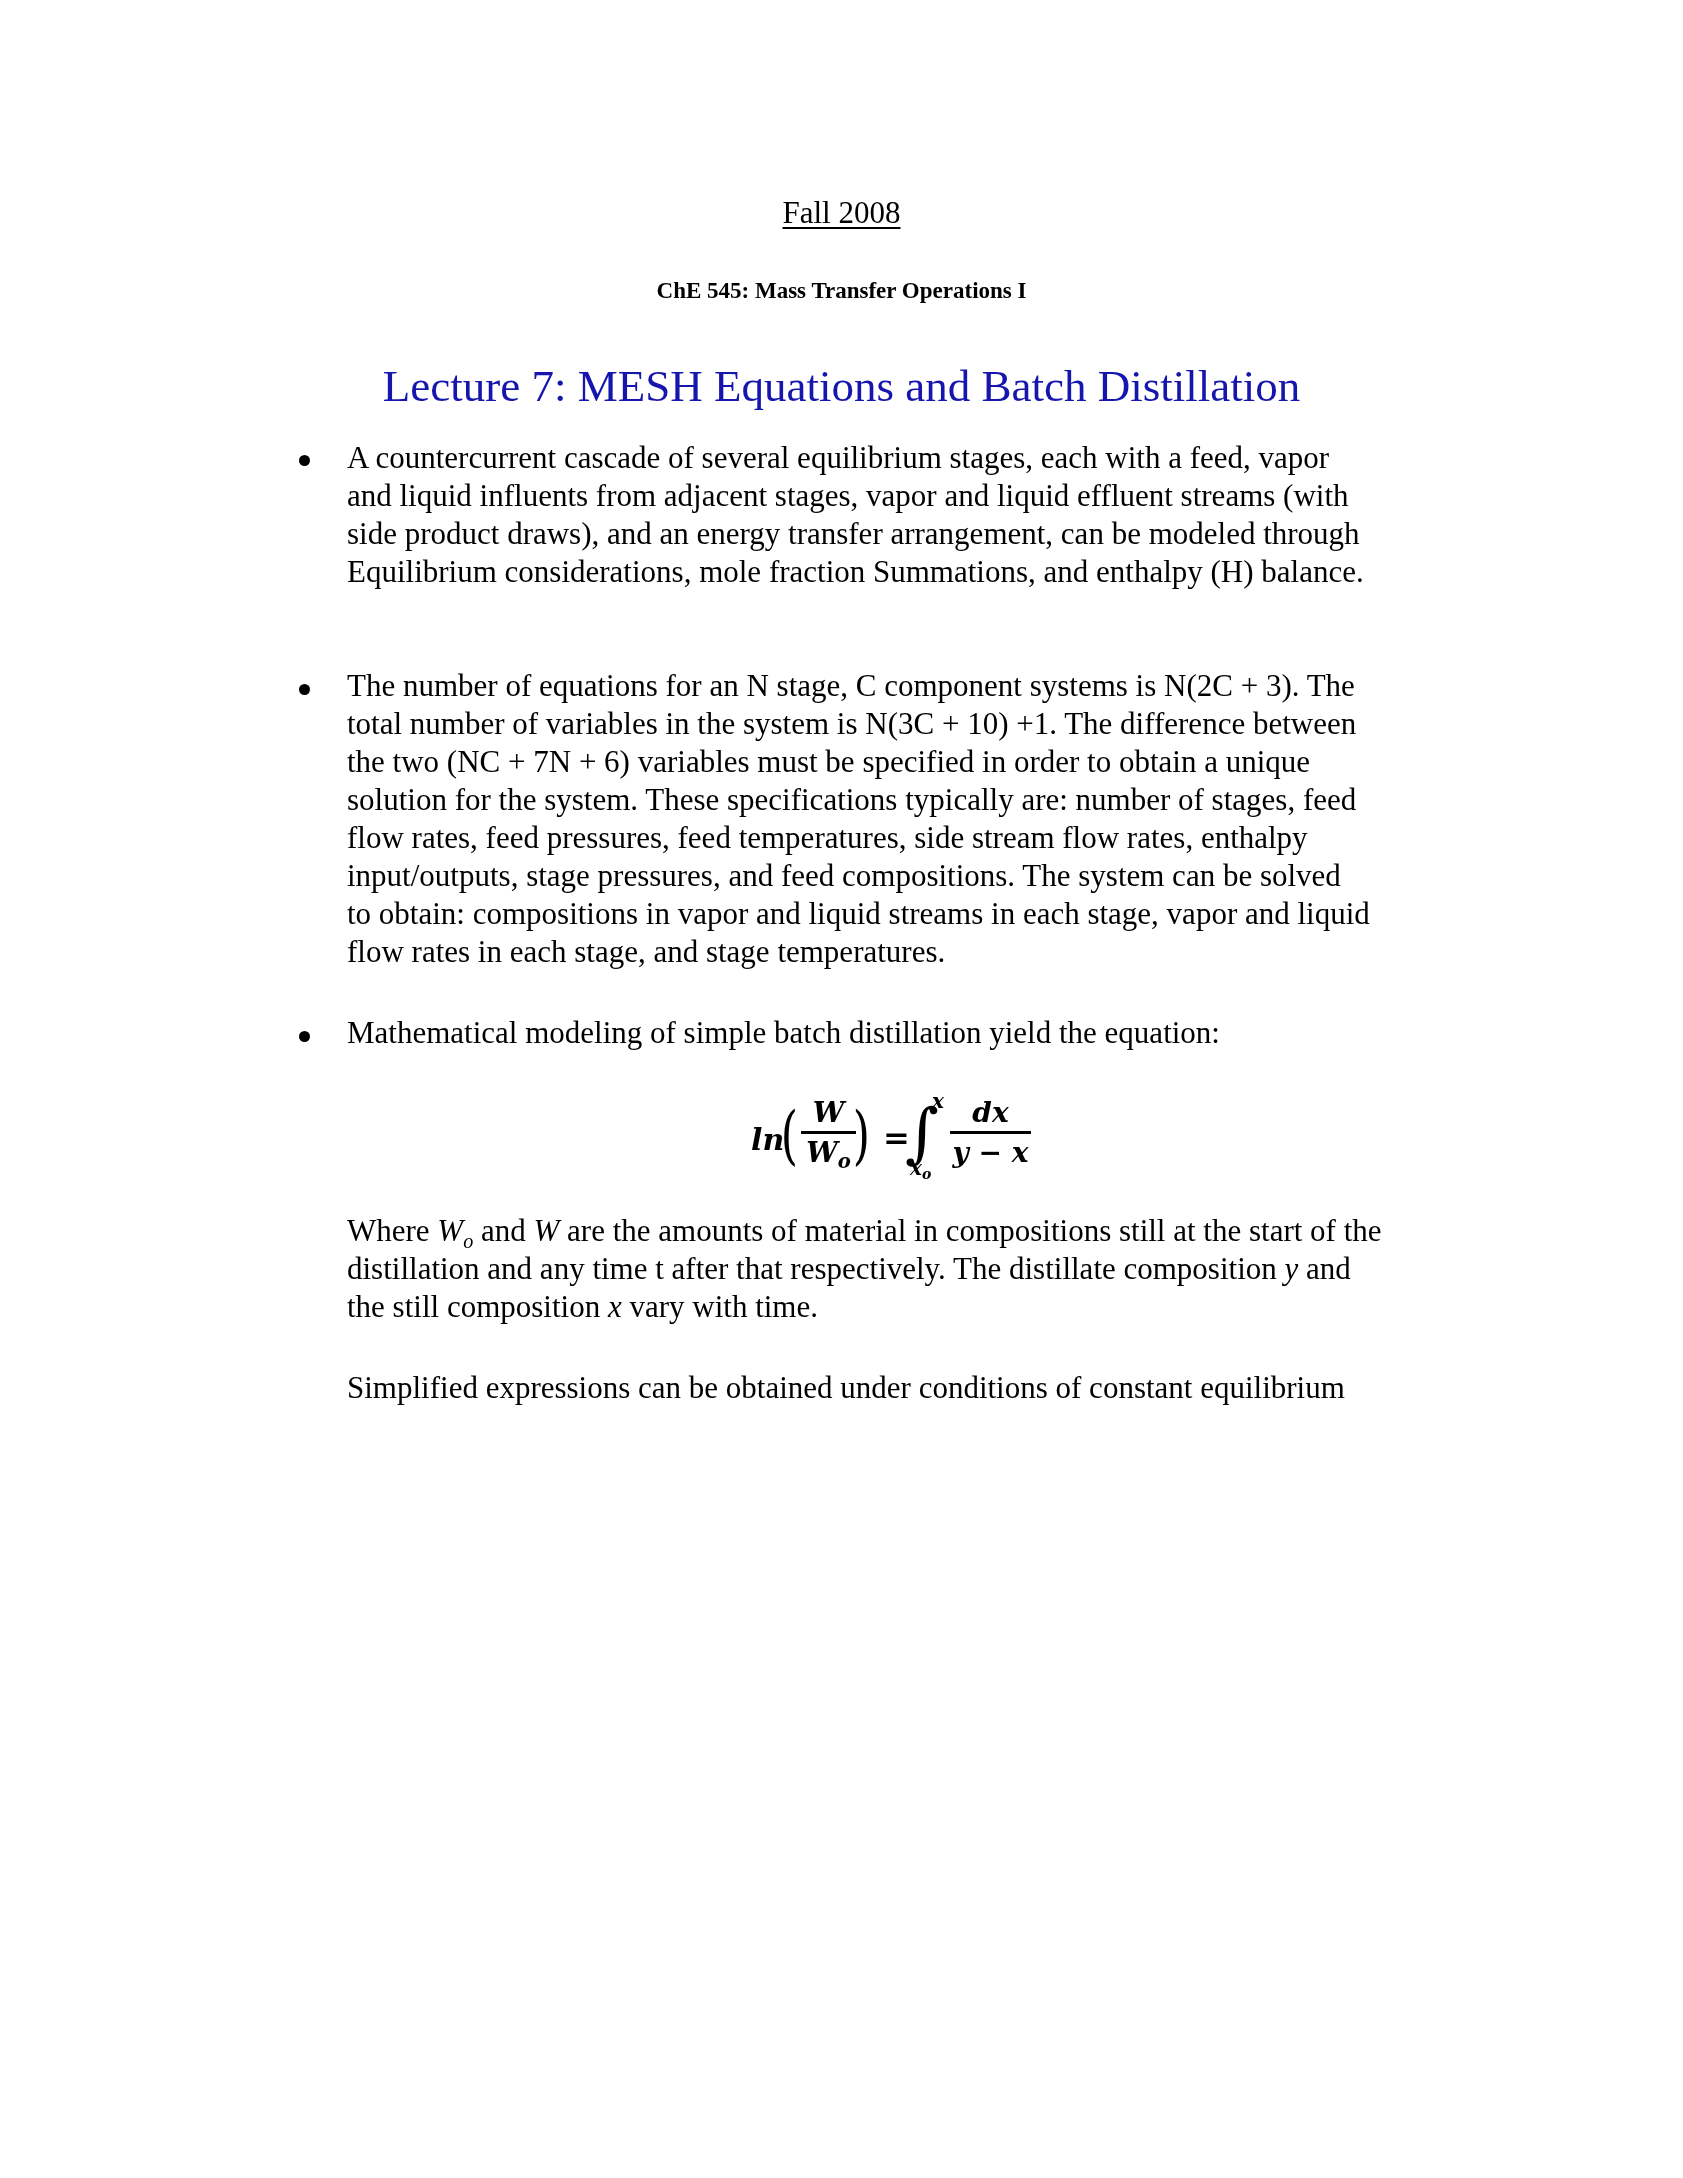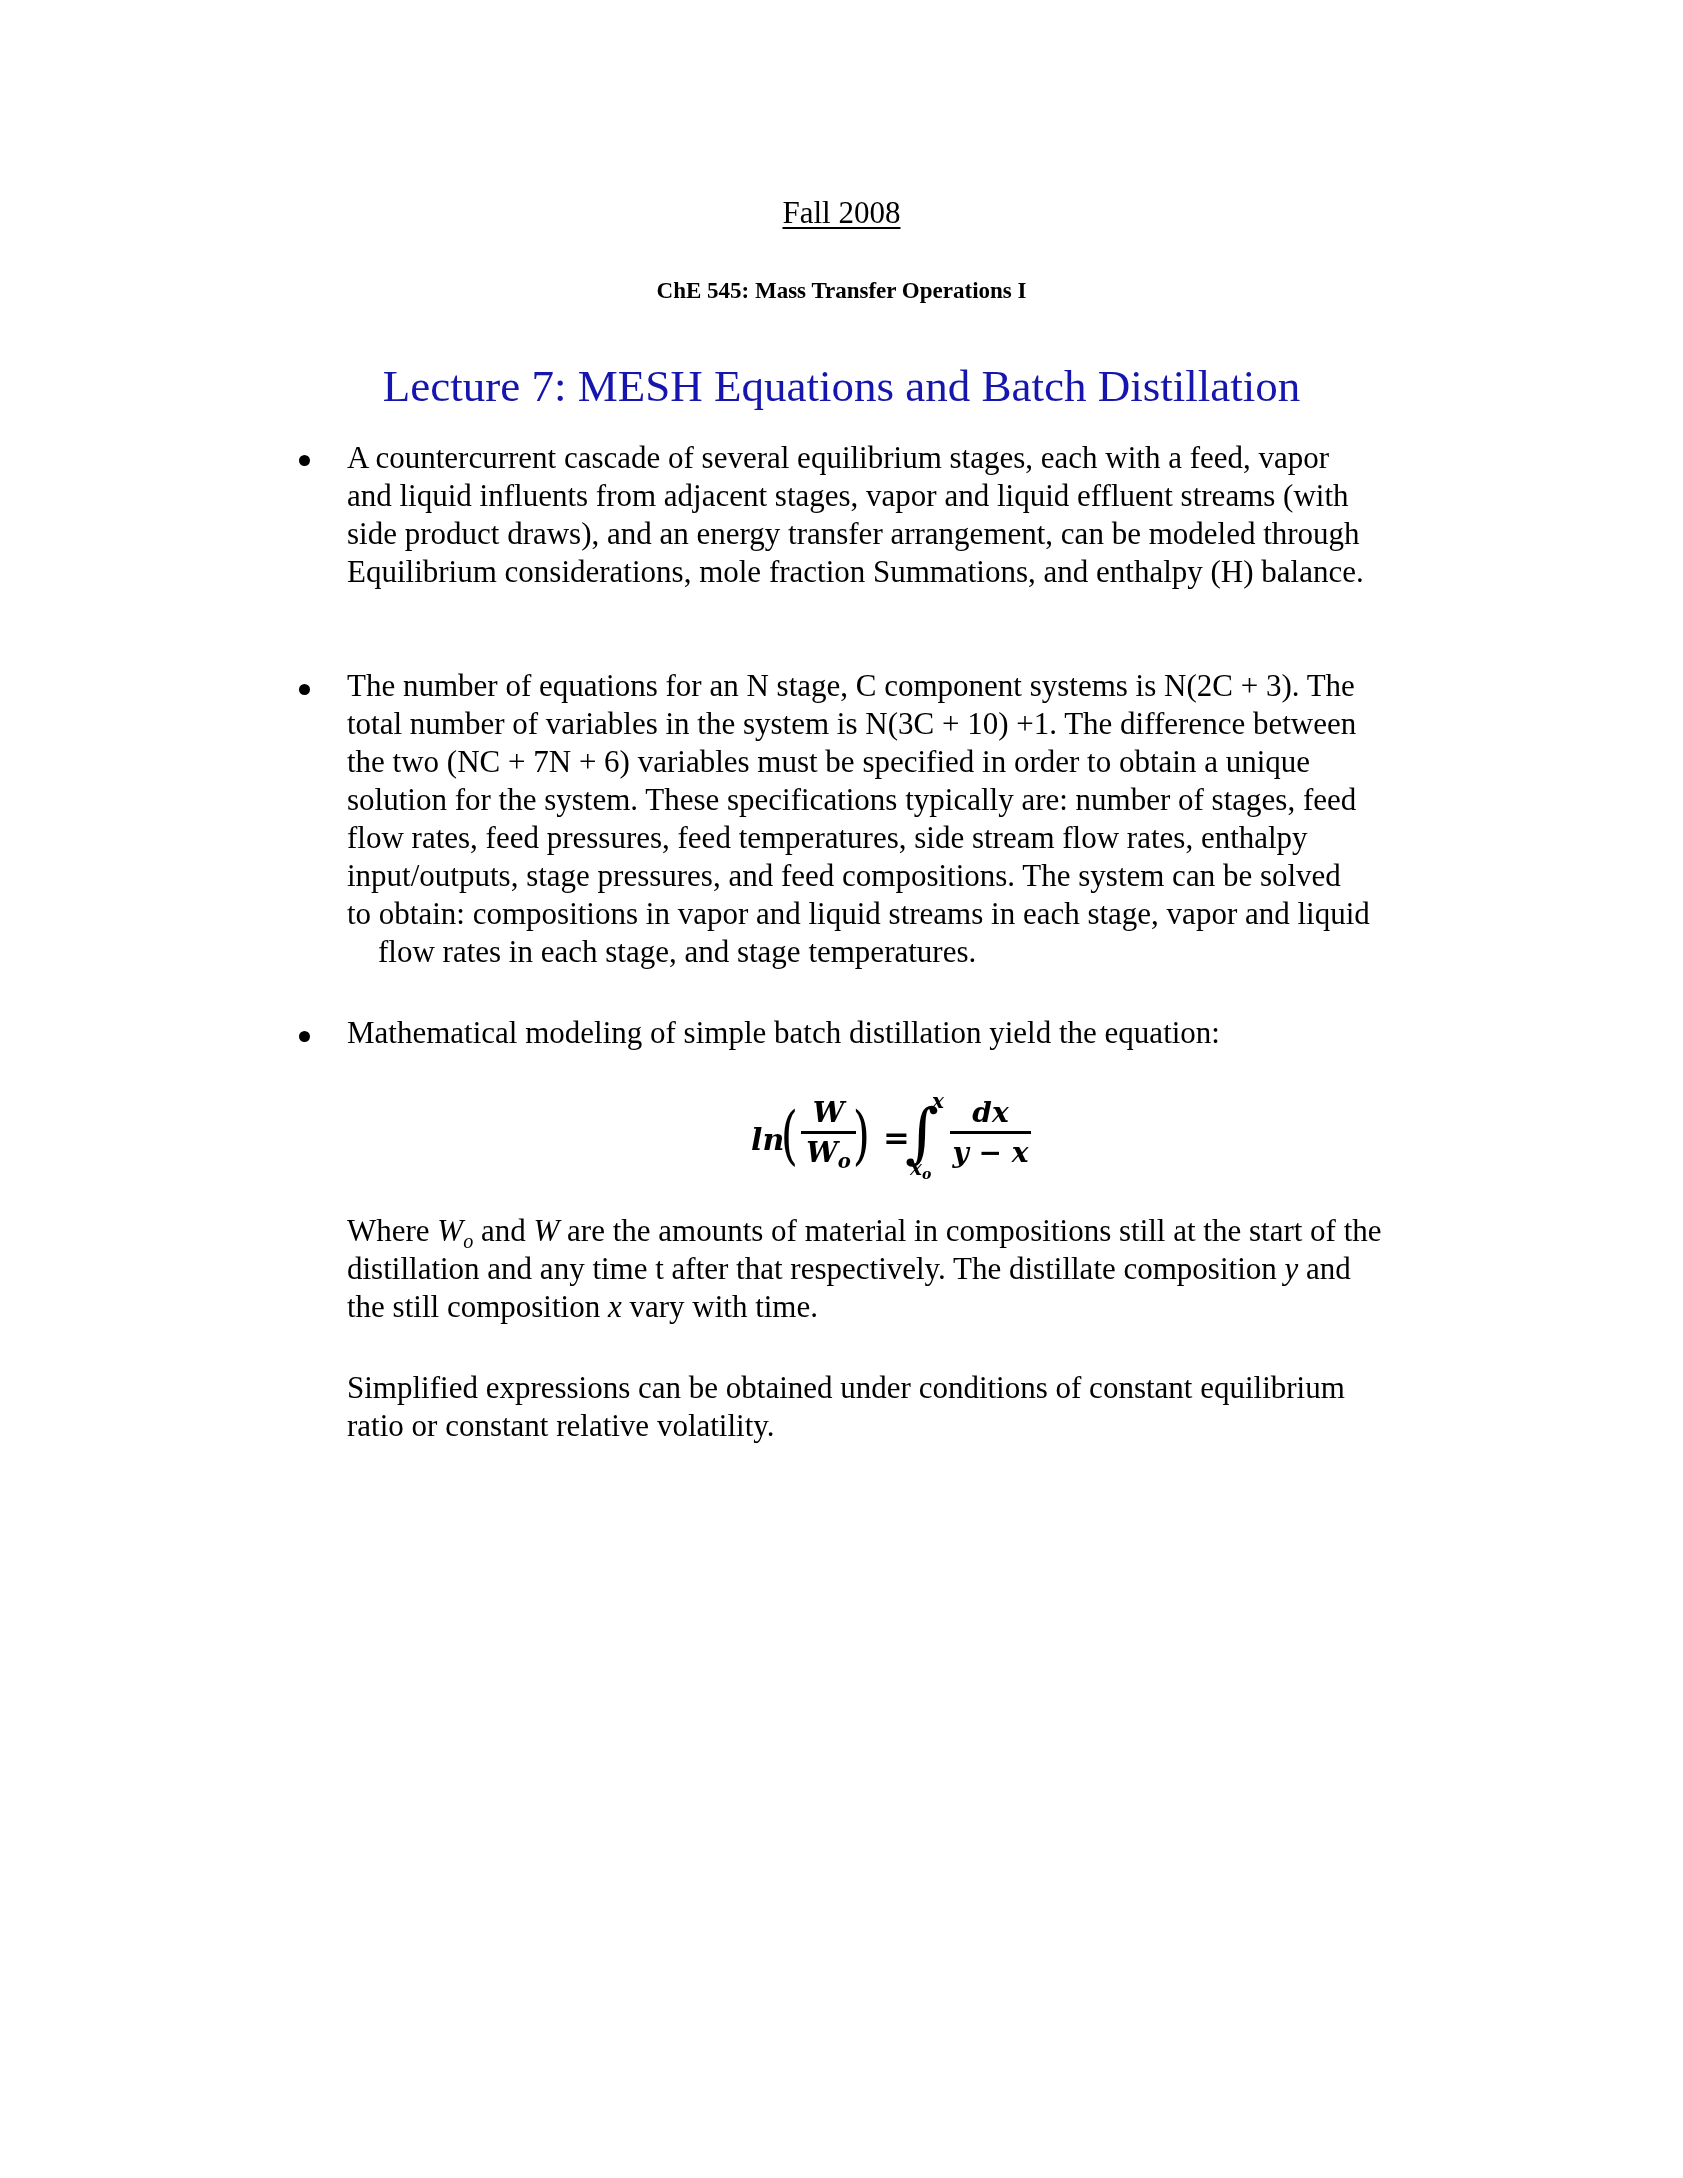--- a/index.html
+++ b/index.html
@@ -48,21 +48,21 @@
 
 <div class="bullet" style="top:684px;"></div>
 <div class="abs block" style="top:667px; line-height:38px;">
   <span class="line" style="height:38px;">The number of equations for an N stage, C component systems is N(2C + 3). The</span>
   <span class="line" style="height:38px;">total number of variables in the system is N(3C + 10) +1. The difference between</span>
   <span class="line" style="height:38px;">the two (NC + 7N + 6) variables must be specified in order to obtain a unique</span>
   <span class="line" style="height:38px;">solution for the system. These specifications typically are: number of stages, feed</span>
   <span class="line" style="height:38px;">flow rates, feed pressures, feed temperatures, side stream flow rates, enthalpy</span>
   <span class="line" style="height:38px;">input/outputs, stage pressures, and feed compositions. The system can be solved</span>
   <span class="line" style="height:38px;">to obtain: compositions in vapor and liquid streams in each stage, vapor and liquid</span>
-  <span class="line" style="height:38px;margin-left:31px;">flow rates in each stage, and stage temperatures.</span>
+  <span class="line" style="height:38px;">flow rates in each stage, and stage temperatures.</span>
 </div>
 
 <div class="bullet" style="top:1031px;"></div>
 <div class="abs block" style="top:1014px;">
   <span class="line">Mathematical modeling of simple batch distillation yield the equation:</span>
 </div>
 
 <div class="abs eq">
   <span class="ln">ln</span>
   <span class="paren" style="left:30px;">(</span>
@@ -84,15 +84,14 @@
 </div>
 
 <div class="abs block" style="top:1212px;">
   <span class="line"><span>Where </span><i>W</i><sub style="font-size:0.65em;"><i>o</i></sub><span> and </span><i>W</i><span> are the amounts of material in compositions still at the start of the</span></span>
   <span class="line"><span>distillation and any time t after that respectively. The distillate composition </span><i>y</i><span> and</span></span>
   <span class="line"><span>the still composition </span><i>x</i><span> vary with time.</span></span>
 </div>
 
 <div class="abs block" style="top:1369px;">
   <span class="line">Simplified expressions can be obtained under conditions of constant equilibrium</span>
-  <span class="line">ratio or constant relative volatility.</span>
 </div>
 
 
 </body></html>

